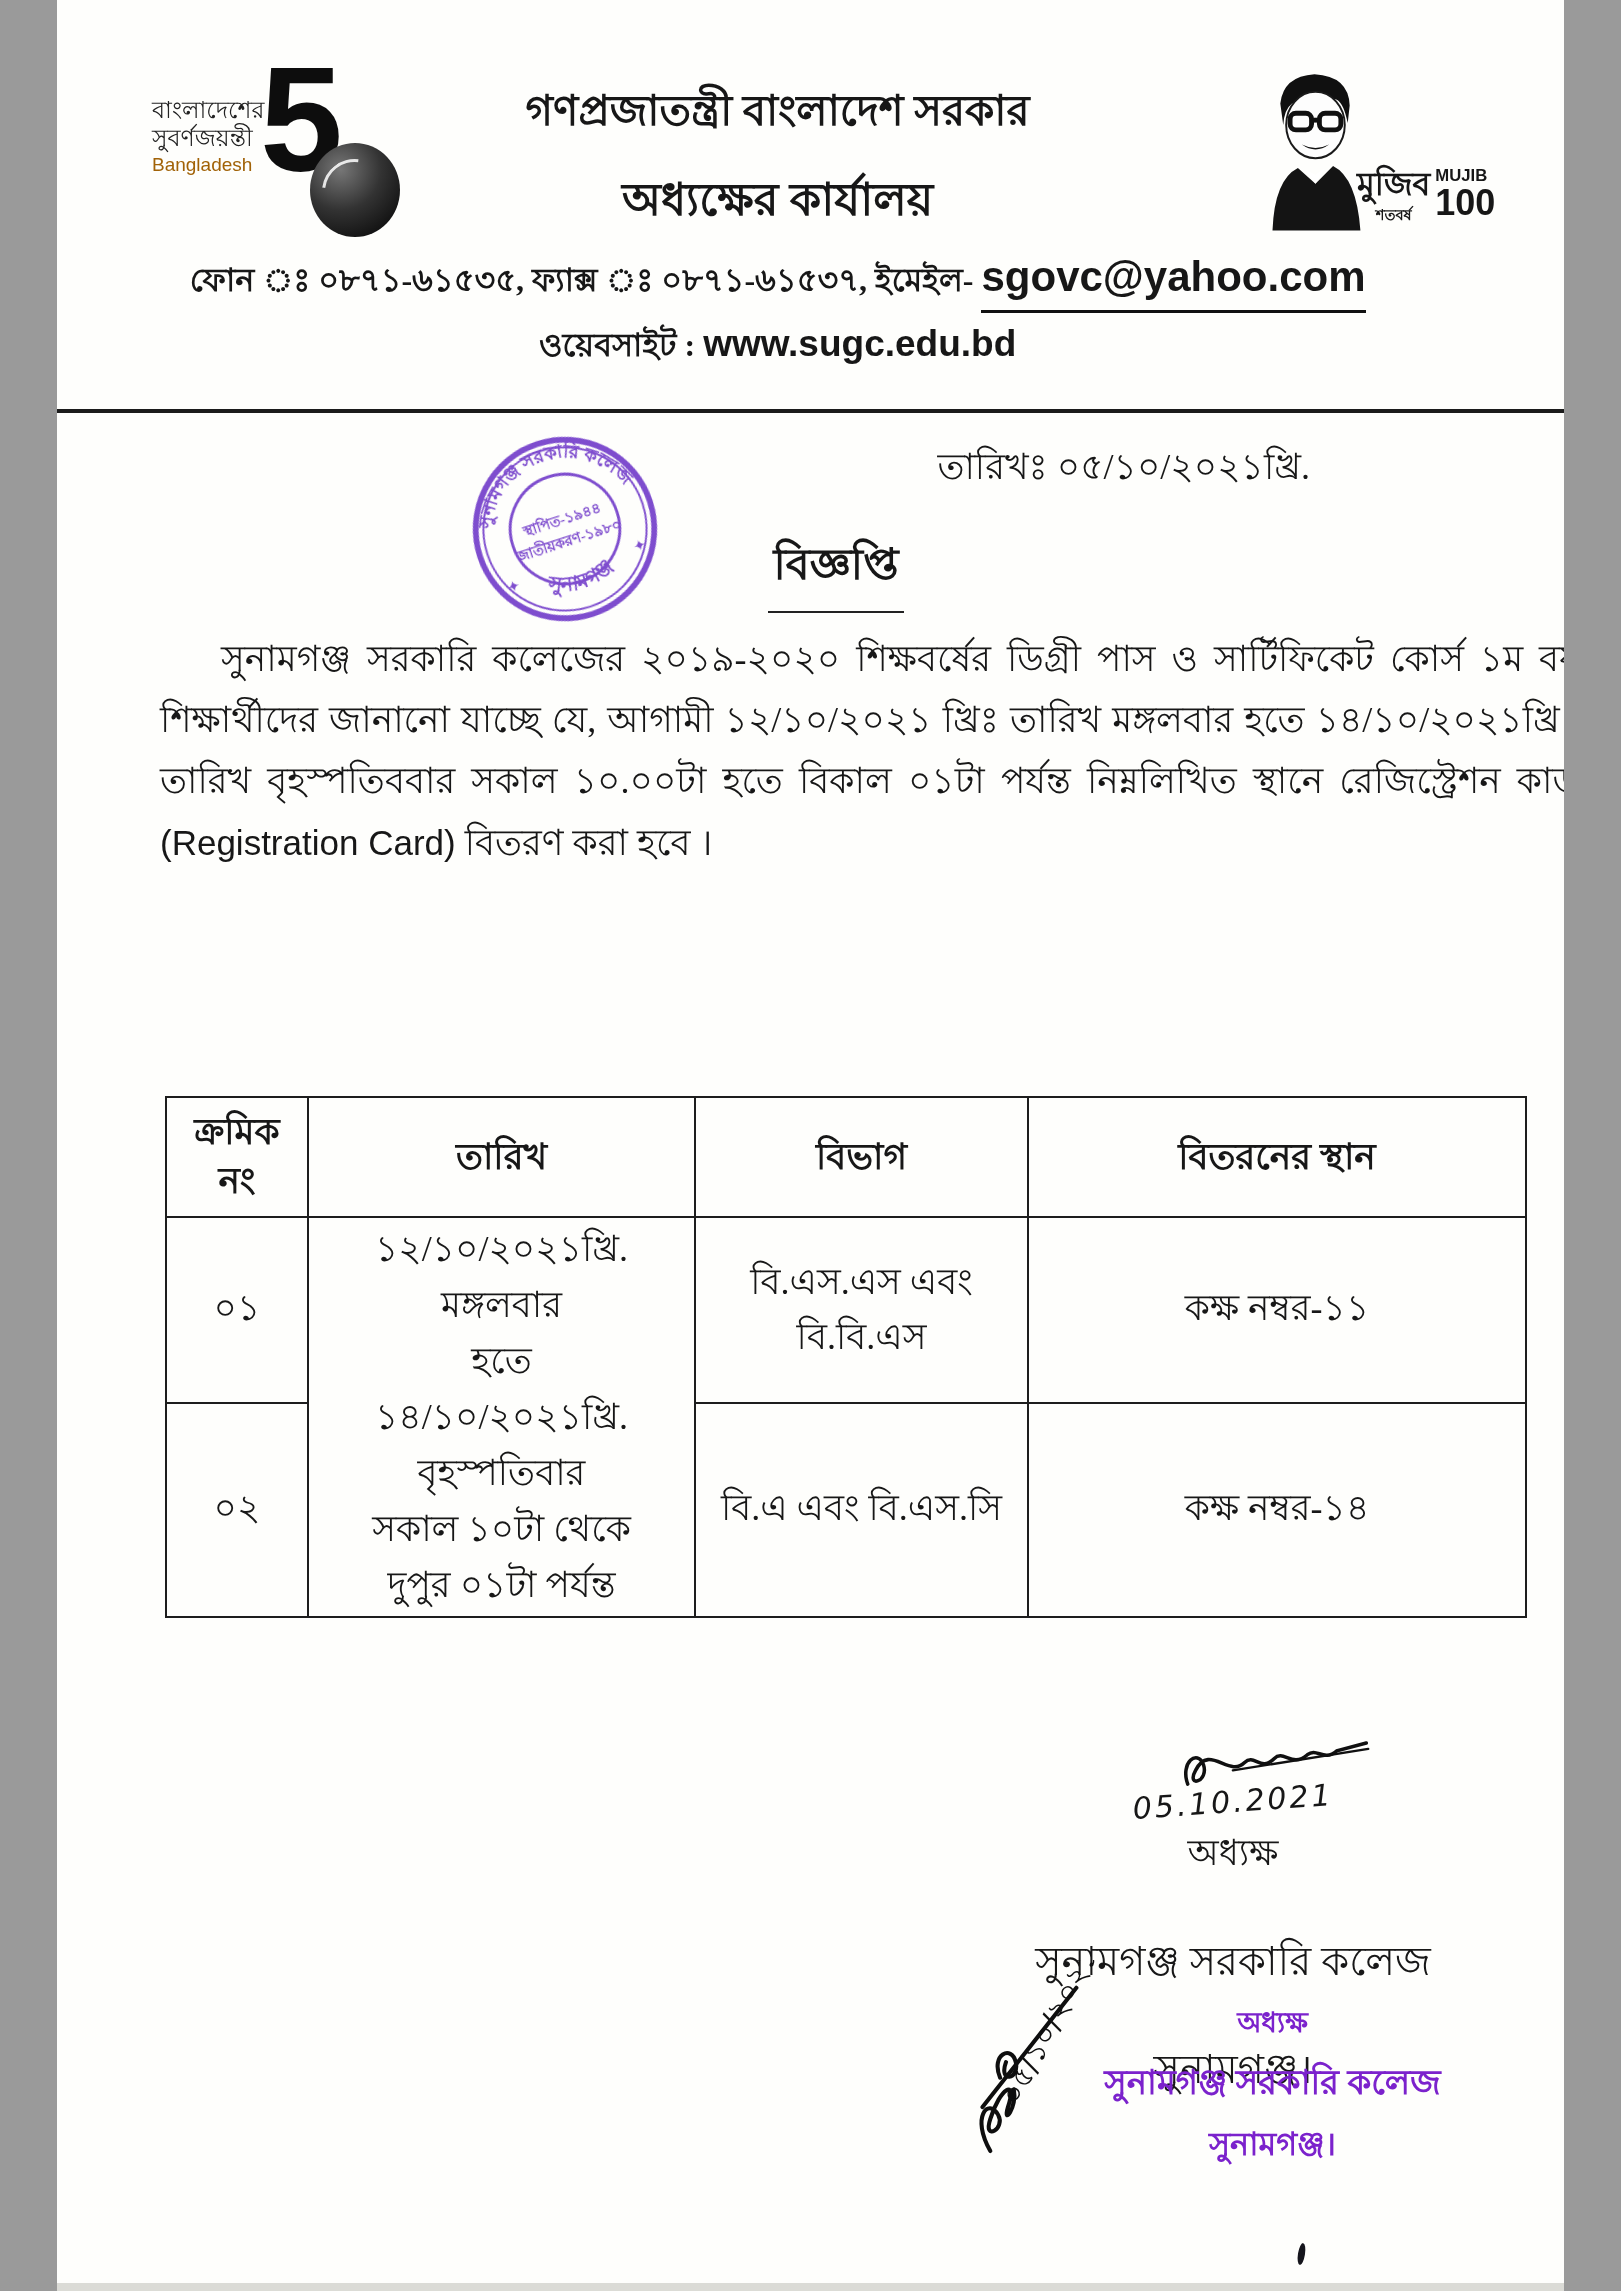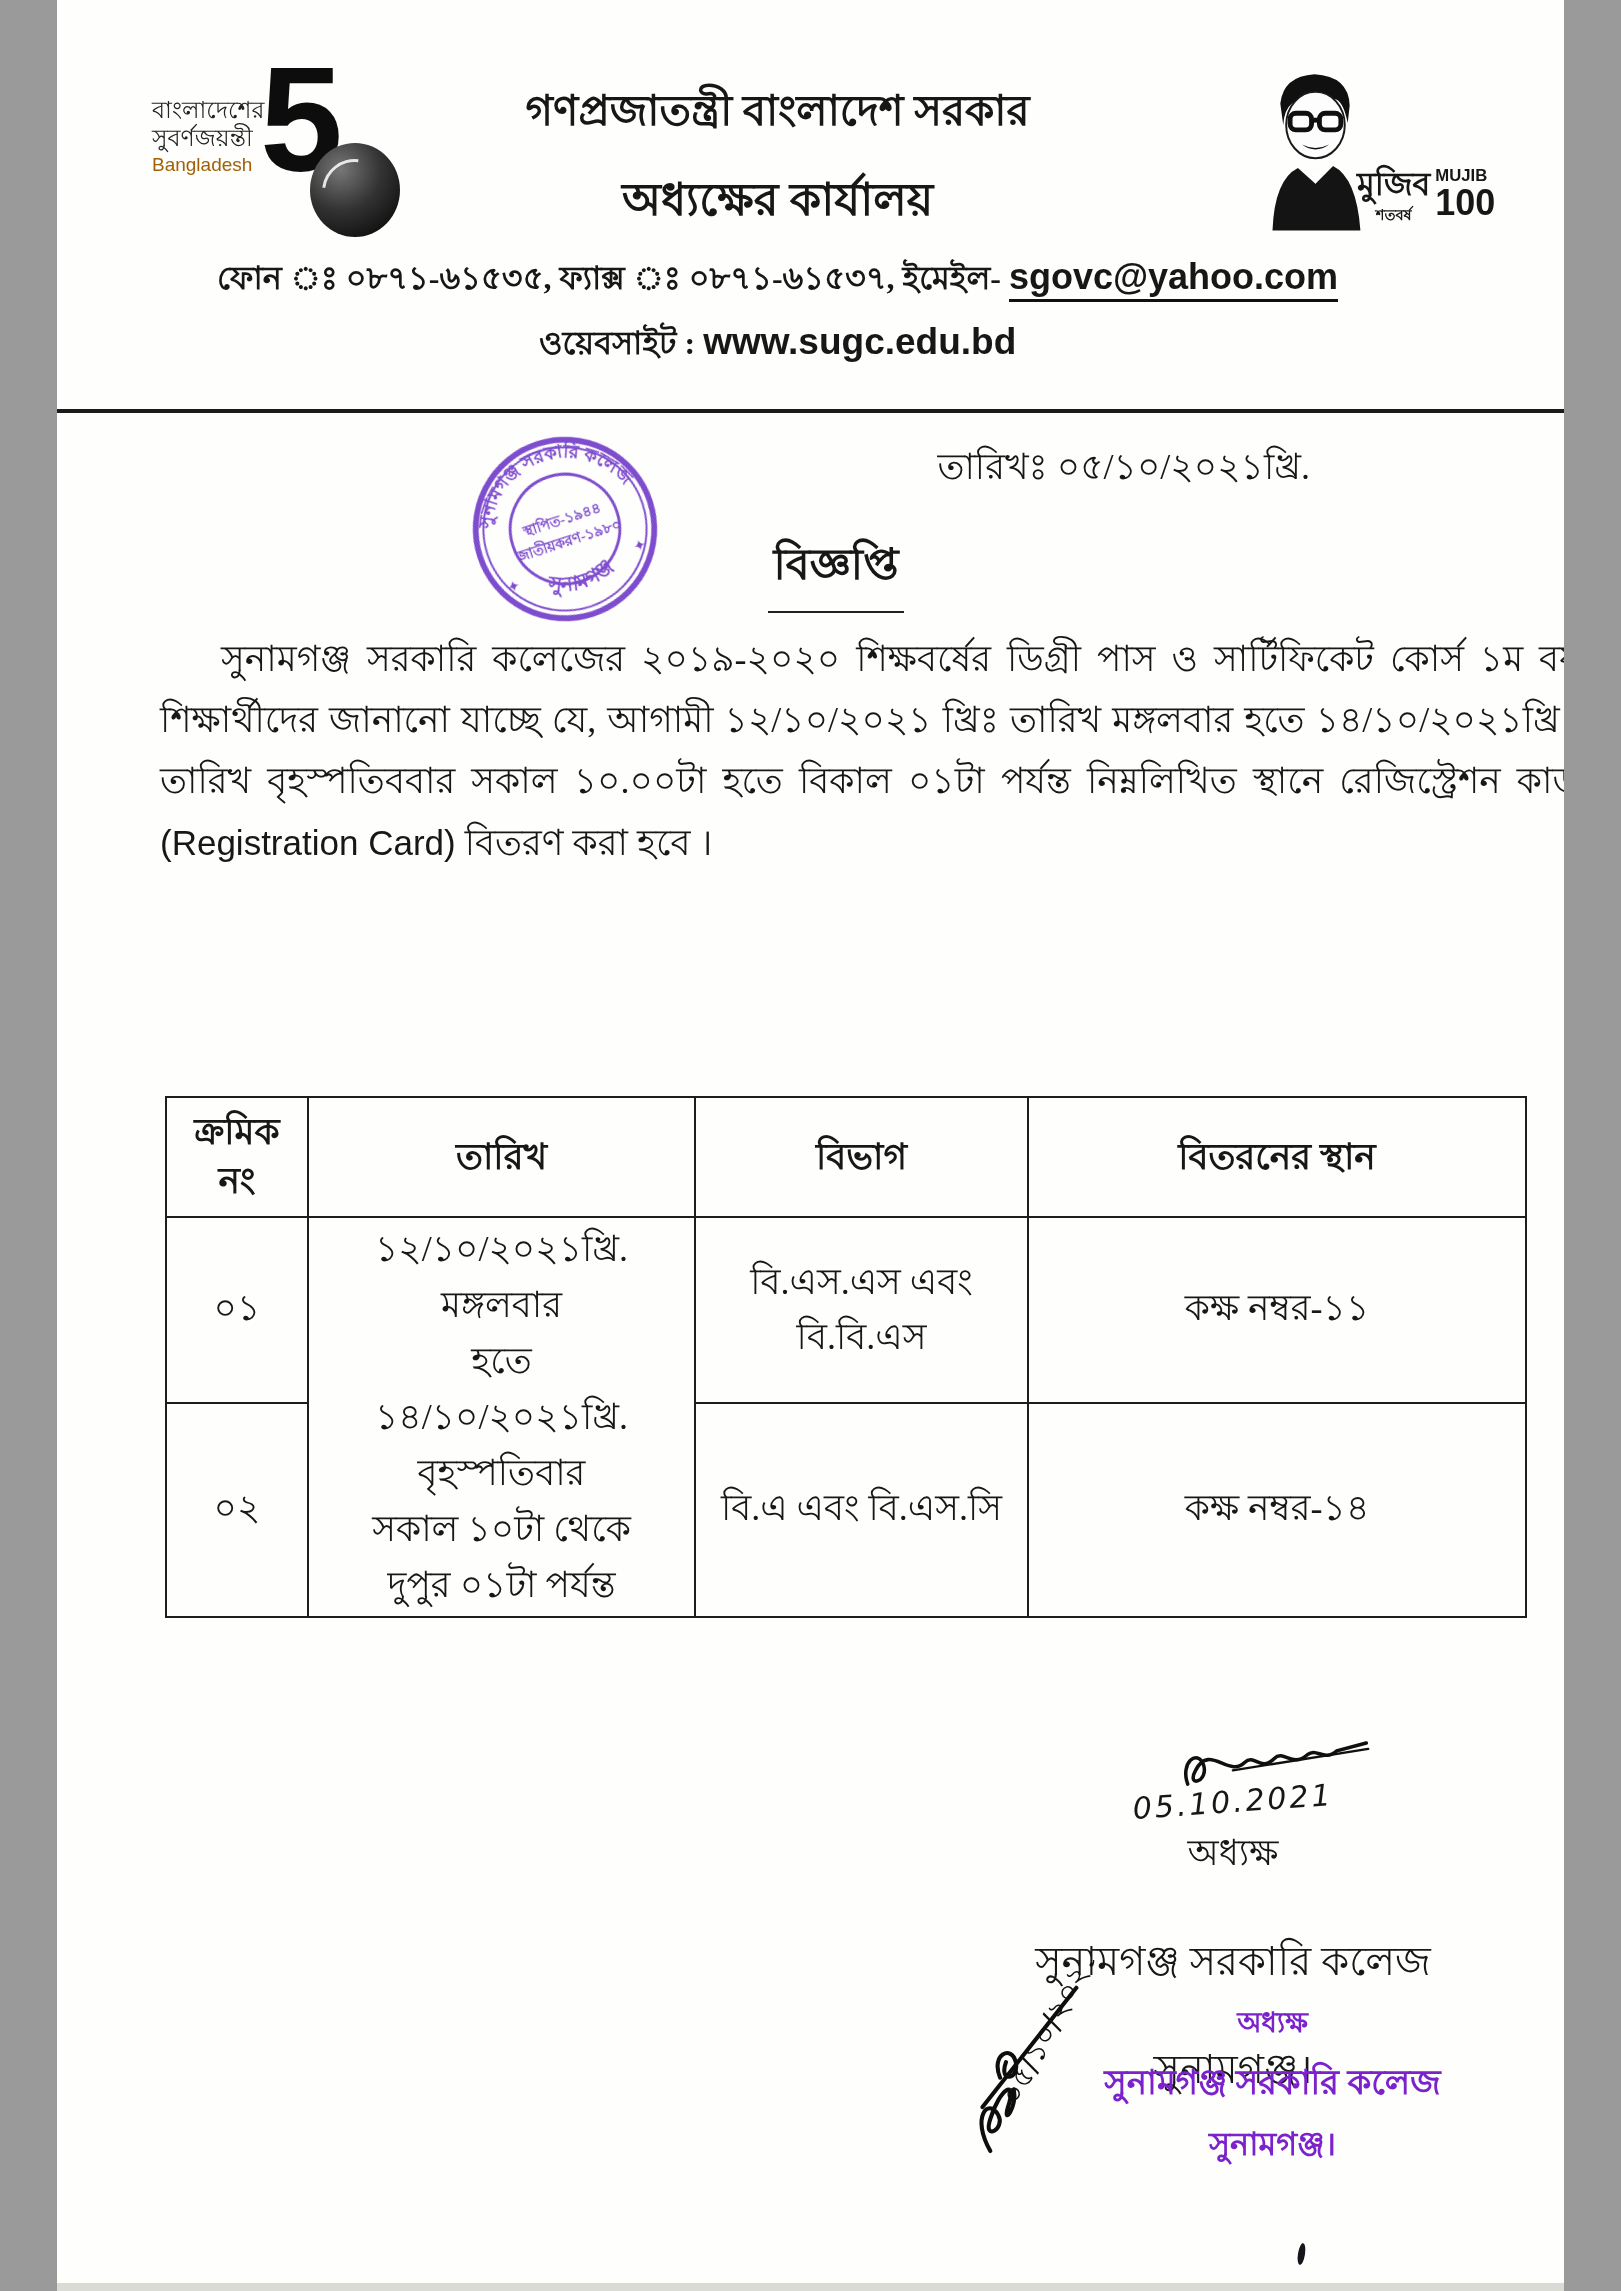--- a/index.html
+++ b/index.html
@@ -10,22 +10,22 @@
     font-family:"Liberation Serif","DejaVu Sans",serif;
   }
 
   
   .header-center { position:absolute; left:19.6px; top:78px; width:1402px; text-align:center; }
   .gov-line     { font-size:42px; font-weight:700; }
   .office-line  { font-size:45px; font-weight:700; margin-top:15.7px; }
   .college-line { font-size:45px; font-weight:700; margin-top:9.8px; }
   .contact-line { font-size:32px; font-weight:700; margin-top:13.7px; }
   .contact-line .email {
-    font-family:"Liberation Sans",sans-serif; font-size:36px;
-    border-bottom:3.9px solid #111; padding-bottom:2px;
+    font-family:"Liberation Sans",sans-serif; font-size:42px;
+    border-bottom:3.9px solid #111; padding-bottom:10px;
   }
   .website-line { font-size:32px; font-weight:700; margin-top:11px; }
   .website-line .url { font-family:"Liberation Sans",sans-serif; font-size:37px; }
 
   
   .jubilee { position:absolute; left:93px; top:67px; width:250px; height:191px; }
   .jub-text { position:absolute; left:2px; top:29px; text-align:left; }
   .jub-bn   { font-size:23.5px; line-height:28px; color:#222; }
   .jub-en   { font-family:"Liberation Sans",sans-serif; font-size:19px; color:#a16207; margin-top:2px; }
   .jub-five {

